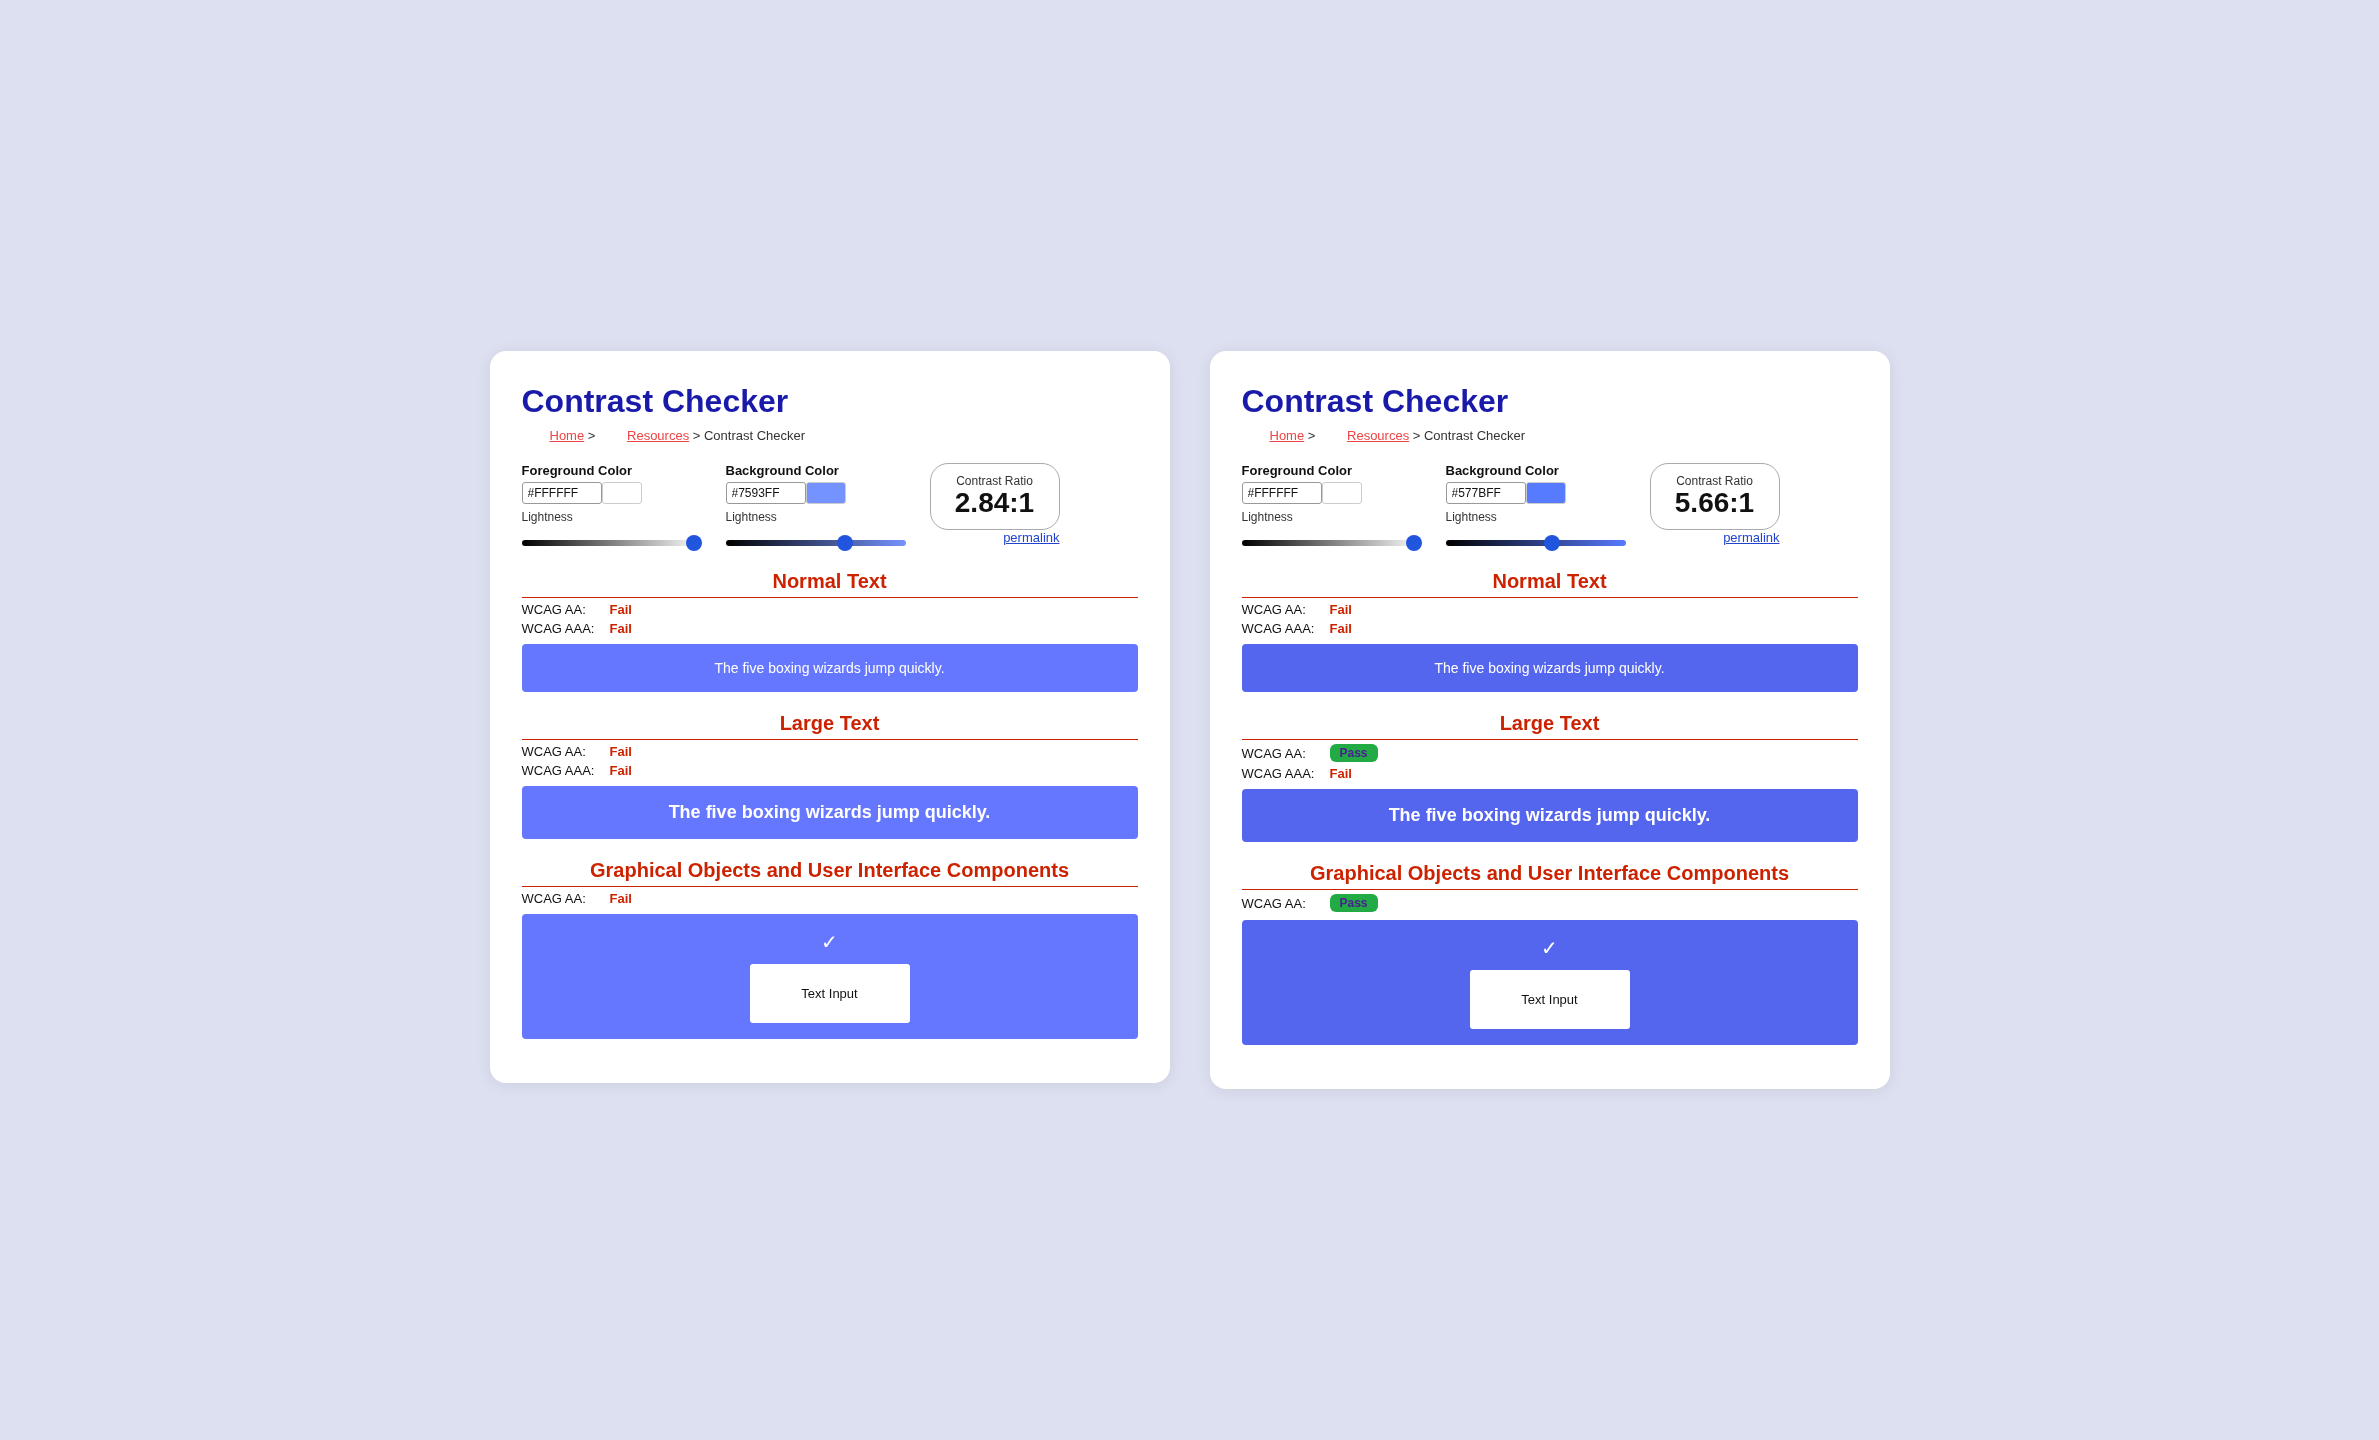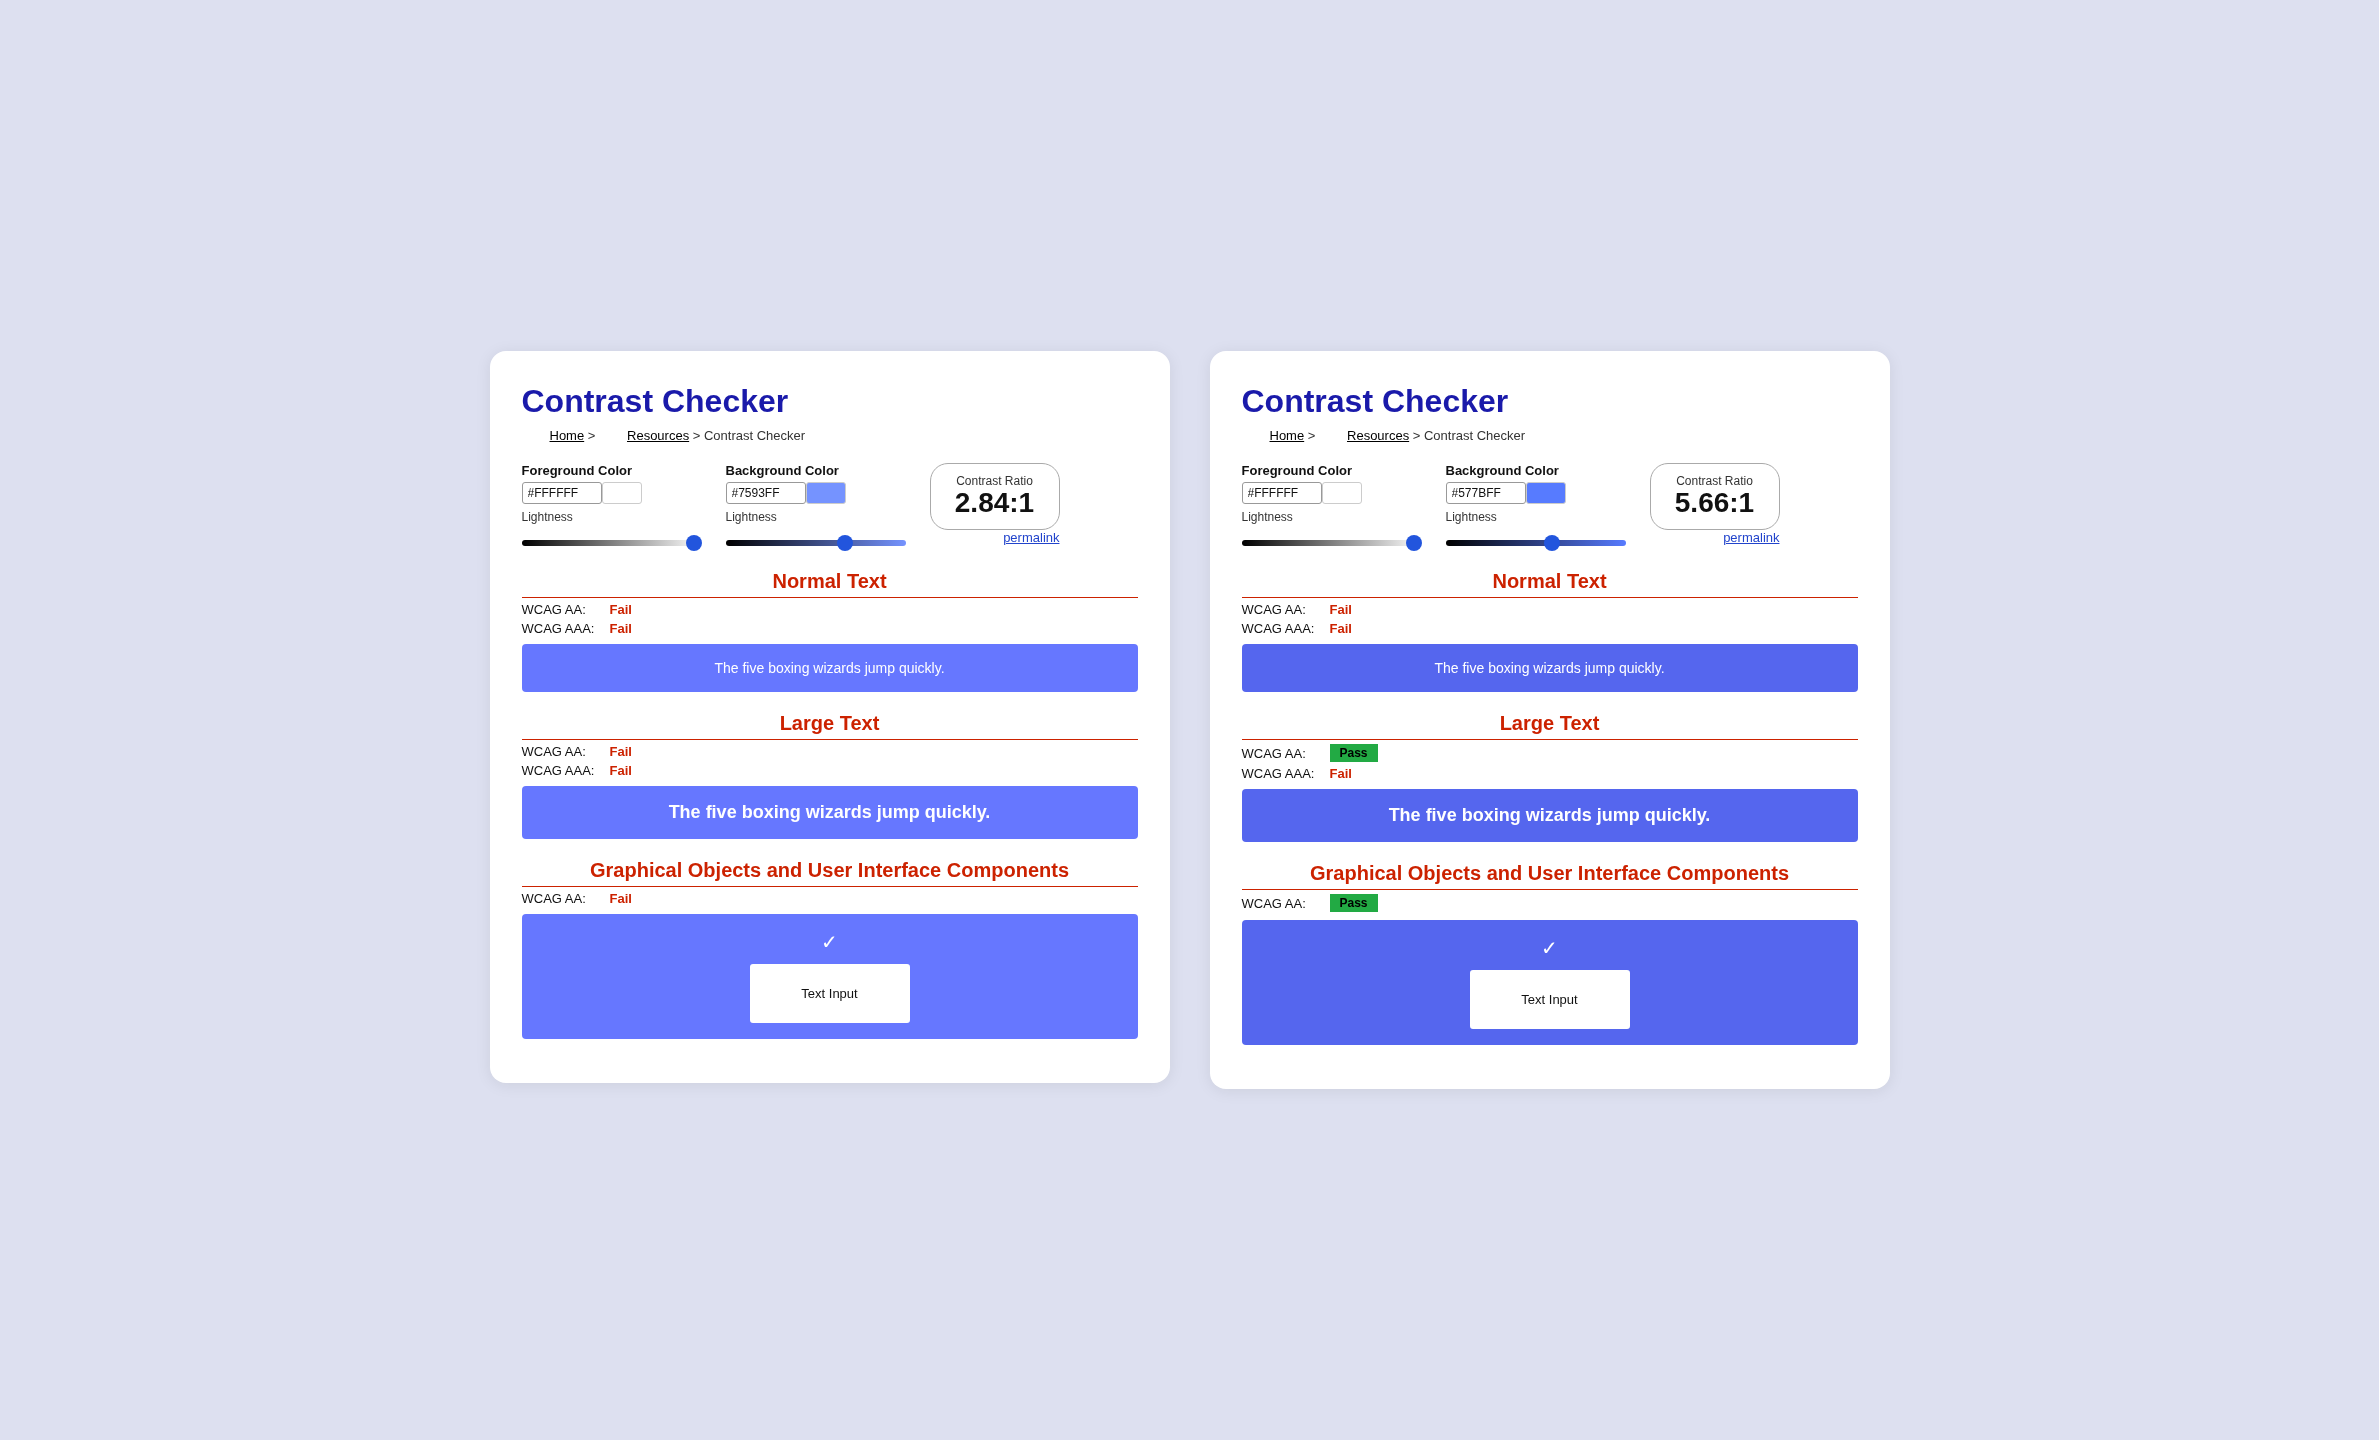--- a/index.html
+++ b/index.html
@@ -30,21 +30,21 @@
       font-weight: 700;
       color: #1a1aaa;
       margin-bottom: 8px;
     }
     .breadcrumb {
       font-size: 13px;
       color: #333;
       margin-bottom: 20px;
     }
     .breadcrumb a {
-      color: #000000;
+      color: #ef4444;
       text-decoration: underline;
       padding-left: 28px;
     }
     .color-group {
       display: flex;
       flex-direction: column;
       gap: 4px;
     }
     .color-group-label {
       font-size: 13px;
@@ -159,24 +159,24 @@
       width: 80px;
       font-weight: 400;
     }
     .badge-fail {
       color: #cc2200;
       font-weight: 700;
       font-size: 13px;
     }
     .badge-pass {
       background: #22aa44;
-      color: #000000;
+      color: #4c1d95;
       font-weight: 700;
       font-size: 12px;
-      border-radius: 0;
+      border-radius: 6px;
       padding: 2px 10px;
     }
     
     .demo-box {
       background: #5566ee;
       border-radius: 4px;
       padding: 16px;
       margin-top: 8px;
       display: flex;
       align-items: center;

